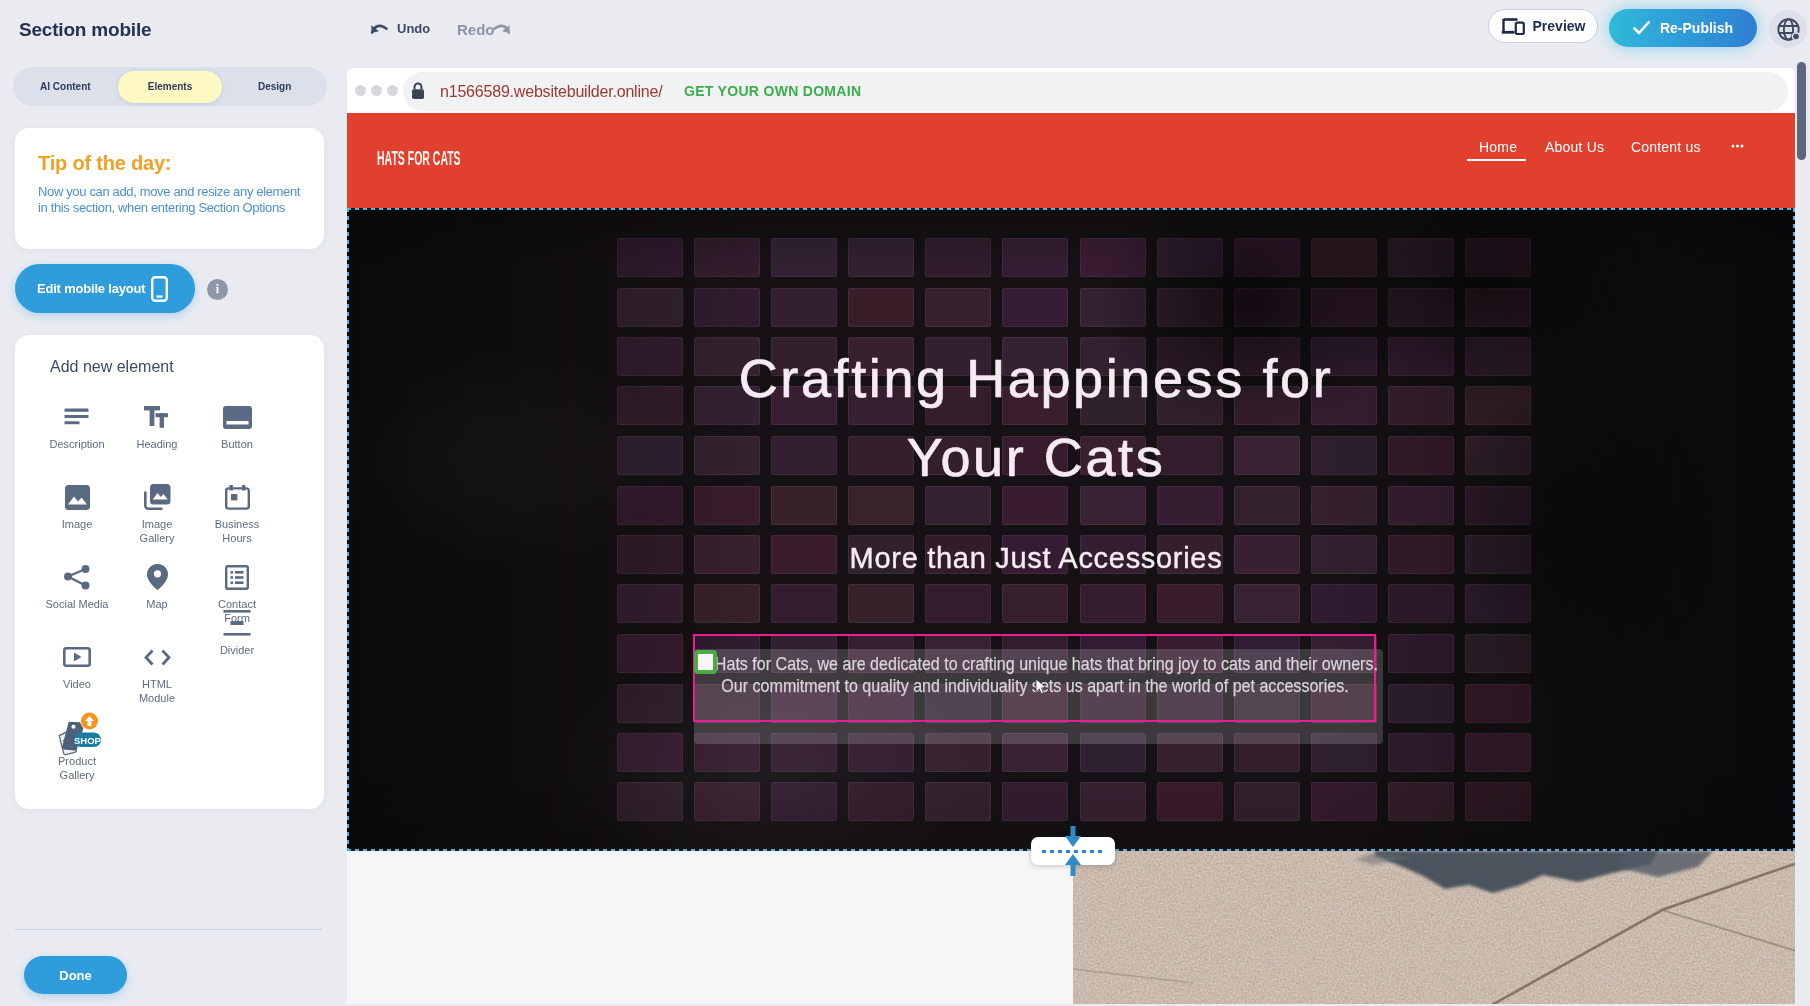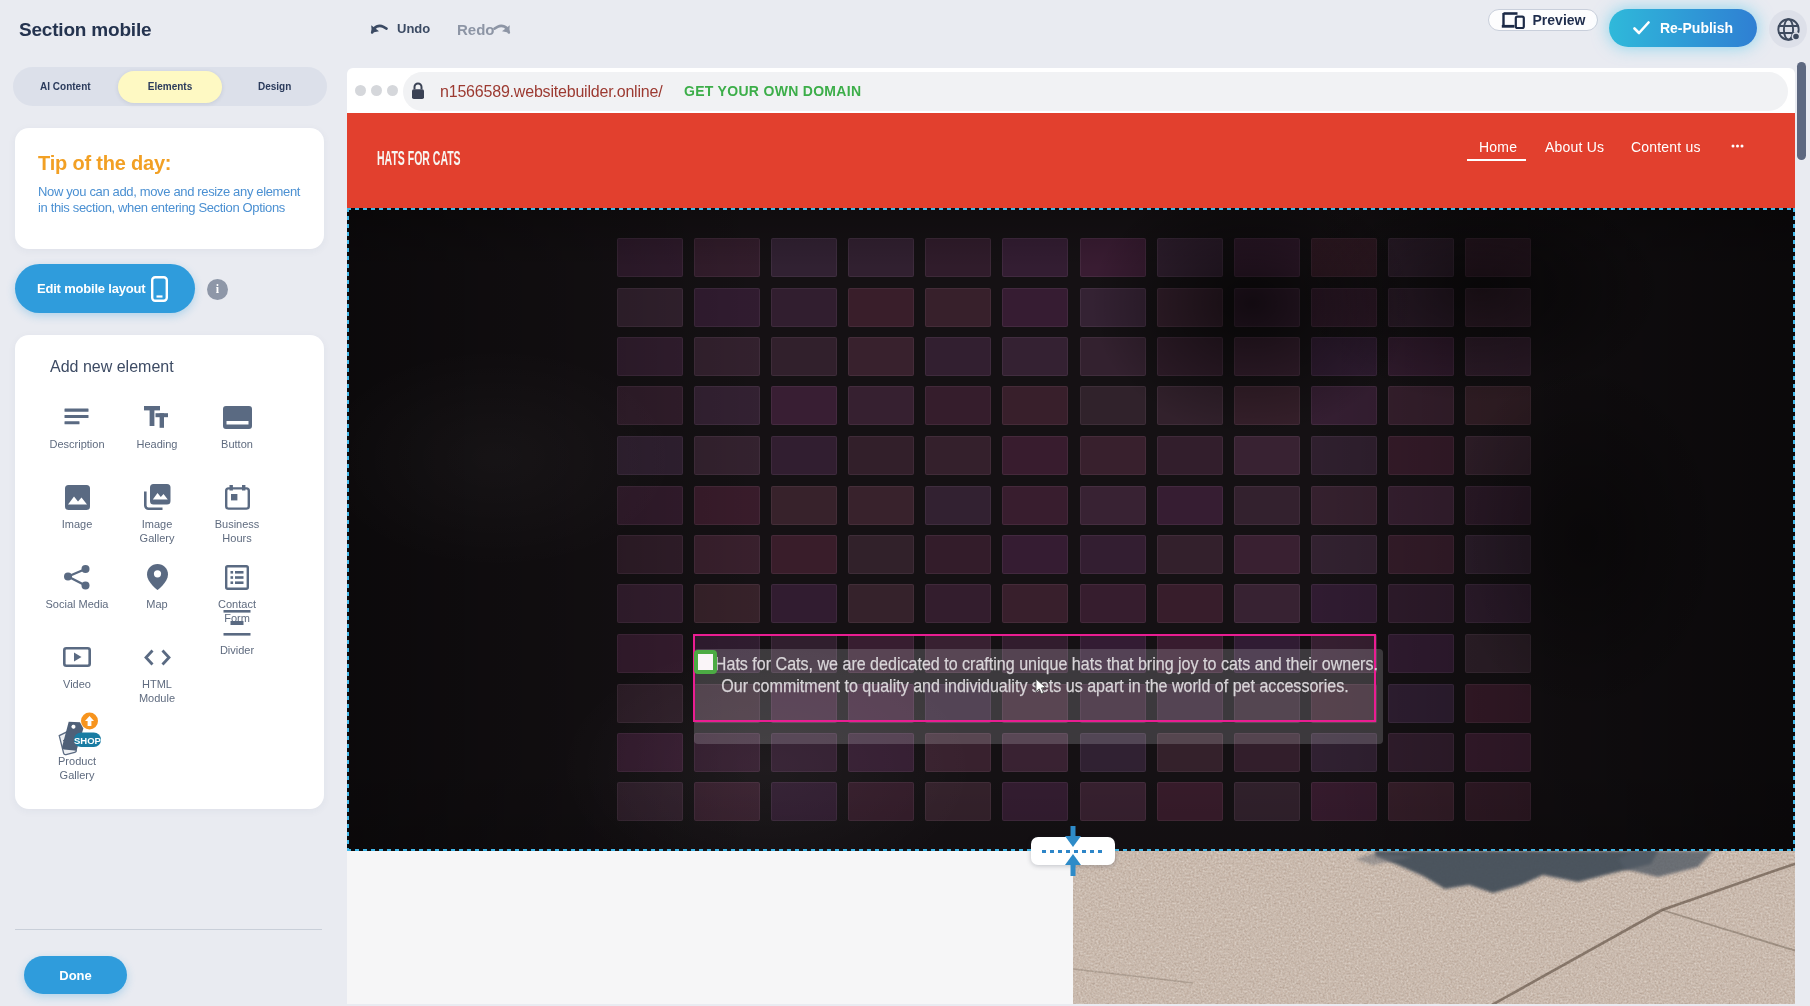--- a/index.html
+++ b/index.html
@@ -3,21 +3,21 @@
 <style>
 * { margin:0; padding:0; box-sizing:border-box; }
 html,body { width:1810px; height:1006px; overflow:hidden; }
 body { background:#e9ebf1; font-family:"Liberation Sans",sans-serif; position:relative; }
 .abs { position:absolute; }
 
 
 .title { left:19px; top:19px; font-size:19px; font-weight:bold; color:#24334f; letter-spacing:-0.2px; }
 .undo { left:397px; top:21px; font-size:13px; font-weight:bold; color:#3b4a63; }
 .redo { left:457px; top:21px; font-size:15px; font-weight:bold; color:#8d95a5; }
-.btn-preview { left:1488px; top:9px; width:110px; height:22px; border:1px solid #c9cfdb; border-radius:19px; background:#fdfdfe; display:flex; align-items:center; justify-content:center; gap:8px; }
+.btn-preview { left:1488px; top:9px; width:110px; height:34px; border:1px solid #c9cfdb; border-radius:19px; background:#fdfdfe; display:flex; align-items:center; justify-content:center; gap:8px; }
 .btn-preview span { font-size:14px; font-weight:bold; color:#1f2d4d; }
 .btn-pub { left:1609px; top:9px; width:148px; height:38px; border-radius:19px; background:linear-gradient(90deg,#2fb9da,#2f7fd3); box-shadow:0 0 16px 1px rgba(72,196,235,0.55); display:flex; align-items:center; justify-content:center; gap:10px; }
 .btn-pub span { font-size:14px; font-weight:bold; color:#fff; }
 .globe { left:1769px; top:10px; width:38px; height:38px; border-radius:50%; background:#dde0e9; display:flex; align-items:center; justify-content:center; }
 
 
 .tabs { left:13px; top:67px; width:314px; height:39px; border-radius:19.5px; background:#dce0ea; display:flex; }
 .tab { flex:1; display:flex; align-items:center; justify-content:center; font-size:10px; font-weight:bold; color:#2b3b5c; }
 .tab.active { background:#fef9c3; border-radius:16px; margin:3.5px 0; box-shadow:0 1px 4px rgba(40,60,90,0.12); }
 .card { background:#fff; border-radius:14px; box-shadow:0 2px 8px rgba(40,50,90,0.05); }
@@ -472,20 +472,22 @@
       <div class="gc" style="left:925px;top:782px;background:rgb(53,34,44)"></div>
       <div class="gc" style="left:1002px;top:782px;background:rgb(52,29,49)"></div>
       <div class="gc" style="left:1080px;top:782px;background:rgb(56,33,48)"></div>
       <div class="gc" style="left:1157px;top:782px;background:rgb(56,28,43)"></div>
       <div class="gc" style="left:1234px;top:782px;background:rgb(49,33,44)"></div>
       <div class="gc" style="left:1311px;top:782px;background:rgb(56,28,47)"></div>
       <div class="gc" style="left:1388px;top:782px;background:rgb(57,32,44)"></div>
       <div class="gc" style="left:1465px;top:782px;background:rgb(54,29,42)"></div>
   </div>
   <div class="abs shade"></div>
+  <div class="abs h1">Crafting Happiness for<br>Your Cats</div>
+  <div class="abs h2">More than Just Accessories</div>
 </div>
 
 <div class="abs hl-box" style="left:694px;top:649px;width:689px;height:95px"></div>
 <div class="abs pinkbox"></div>
 <div class="abs para"><span style="display:inline-block;width:27px"></span>Hats for Cats, we are dedicated to crafting unique hats that bring joy to cats and their owners.<br>Our commitment to quality and individuality sets us apart in the world of pet accessories.</div>
 <div class="abs chk"></div>
 <svg class="abs cursor" width="12" height="17" viewBox="0 0 12 17">
     <path d="M1 1 L1 13.8 L4.2 10.9 L6.3 15.8 L8.6 14.7 L6.5 9.9 L10.8 9.5 Z" fill="#fff" stroke="#444" stroke-width="0.9"></path>
   </svg>
 

